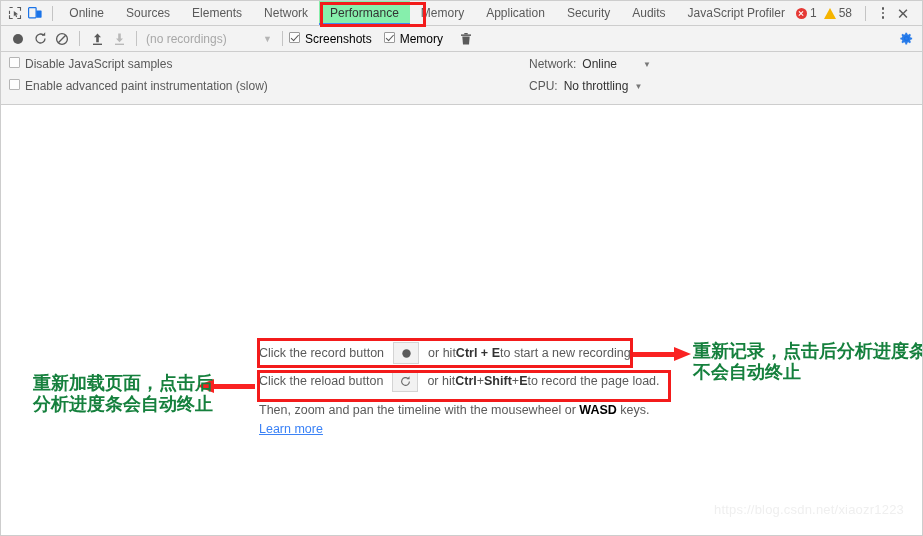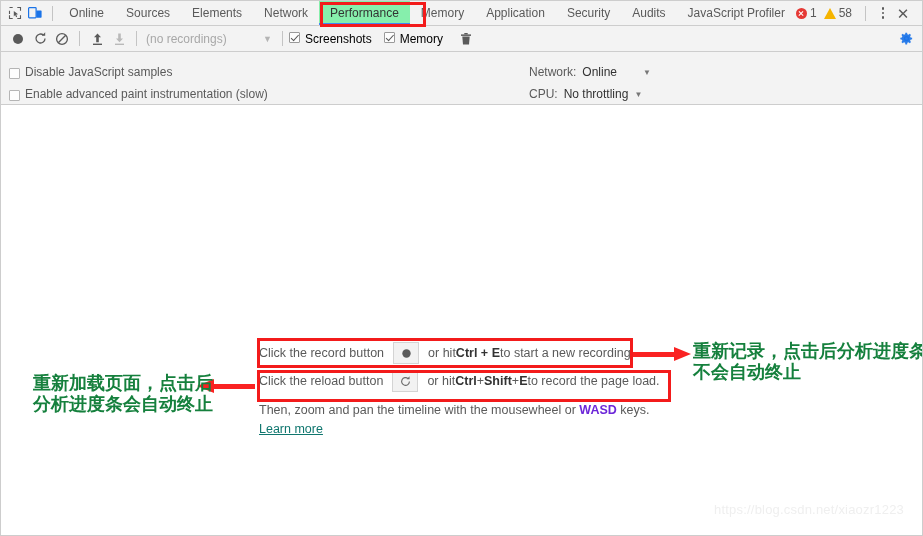--- a/index.html
+++ b/index.html
@@ -197,21 +197,21 @@
     position: relative;
     height: 53px;
     background: #f3f3f3;
     border-bottom: 1px solid #cdcdcd;
     box-sizing: border-box;
   }
   .set-left { position: absolute; left: 8px; top: 5px; }
   .set-right { position: absolute; left: 528px; top: 5px; }
   .set-row {
     display: flex;
-    align-items: flex-end;
+    align-items: flex-start;
     height: 22px;
     font-size: 12px;
     color: #5a5a5a;
   }
   .set-row .cb { border-color: #b5b5b5; }
   .sel-lbl { color: #5a5a5a; margin-right: 6px; }
   .sel-box {
     display: flex;
     align-items: center;
     font-size: 12px;
@@ -258,24 +258,24 @@
     box-sizing: border-box;
     cursor: pointer;
   }
   .para {
     font-size: 12.5px;
     color: #5a5a5a;
     line-height: 17px;
     margin-top: 7px;
     white-space: nowrap;
   }
-  .para b { color: #6d28d9; font-weight: bold; }
+  .para b { color: #000000; font-weight: bold; }
   .learn {
     font-size: 12.5px;
-    color: #0f766e;
+    color: #3b82f6;
     text-decoration: underline;
     cursor: pointer;
     display: inline-block;
     margin-top: 2px;
   }
 
   
   .ann-box {
     position: absolute;
     border: 3px solid #f31b1b;

